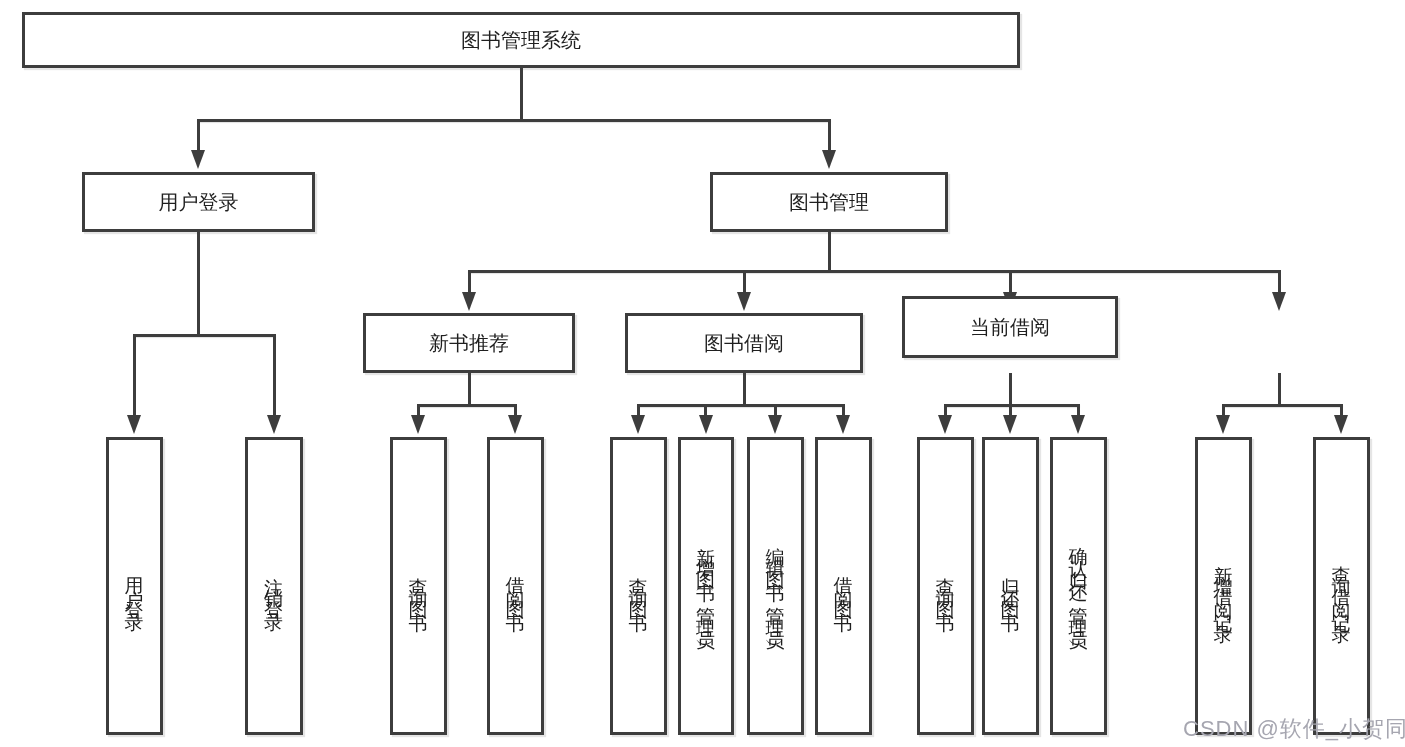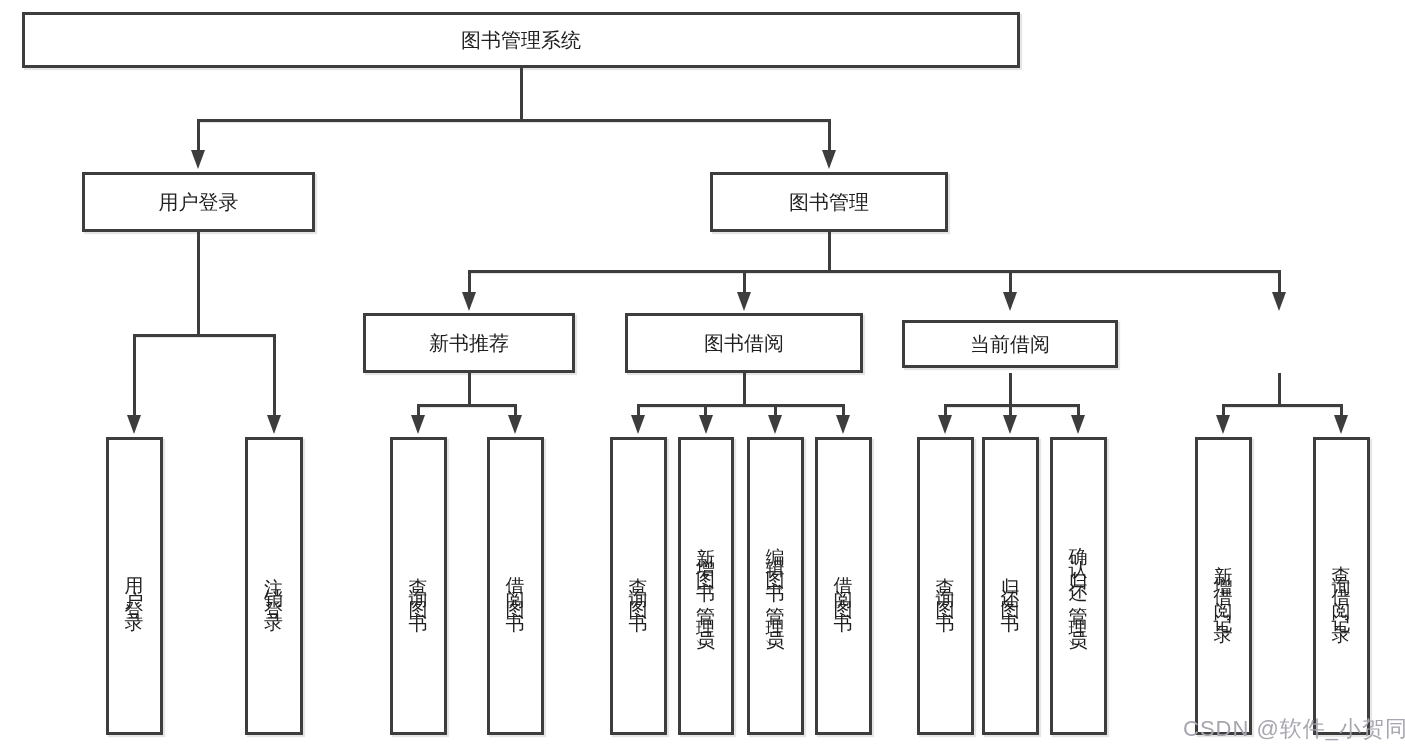--- a/index.html
+++ b/index.html
@@ -70,21 +70,21 @@
   <div class="ar" style="left:462px;top:292px"></div>
   <div class="vl" style="left:743px;top:270px;height:23px"></div>
   <div class="ar" style="left:737px;top:292px"></div>
   <div class="vl" style="left:1009px;top:270px;height:23px"></div>
   <div class="ar" style="left:1003px;top:292px"></div>
   <div class="vl" style="left:1278px;top:270px;height:23px"></div>
   <div class="ar" style="left:1272px;top:292px"></div>
 
   <div class="box" style="left:363px;top:313px;width:212px;height:60px">新书推荐</div>
   <div class="box" style="left:625px;top:313px;width:238px;height:60px">图书借阅</div>
-  <div class="box" style="left:902px;top:320px;width:216px;height:48px">当前借阅</div>
+  <div class="box" style="left:902px;top:296px;width:216px;height:62px">当前借阅</div>
 
   <div class="vl" style="left:468px;top:373px;height:34px"></div>
   <div class="hl" style="left:417px;top:404px;width:100px"></div>
   <div class="vl" style="left:417px;top:404px;height:12px"></div>
   <div class="ar" style="left:411px;top:415px"></div>
   <div class="vl" style="left:514px;top:404px;height:12px"></div>
   <div class="ar" style="left:508px;top:415px"></div>
 
   <div class="vl" style="left:743px;top:373px;height:34px"></div>
   <div class="hl" style="left:637px;top:404px;width:208px"></div>

